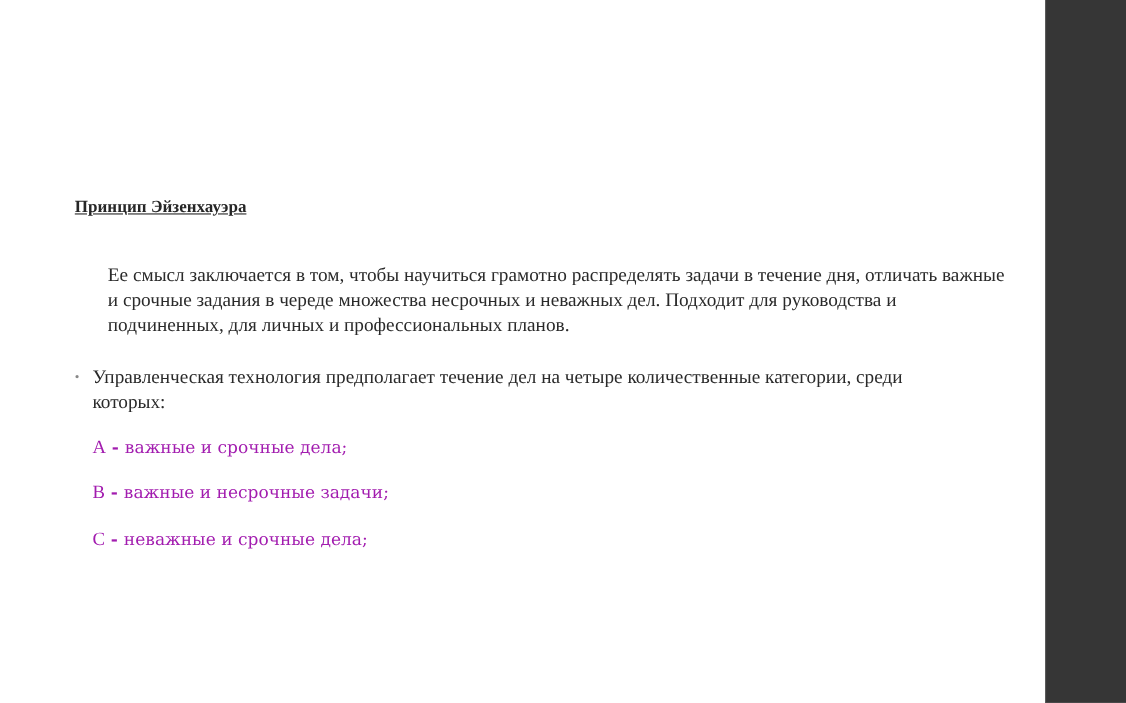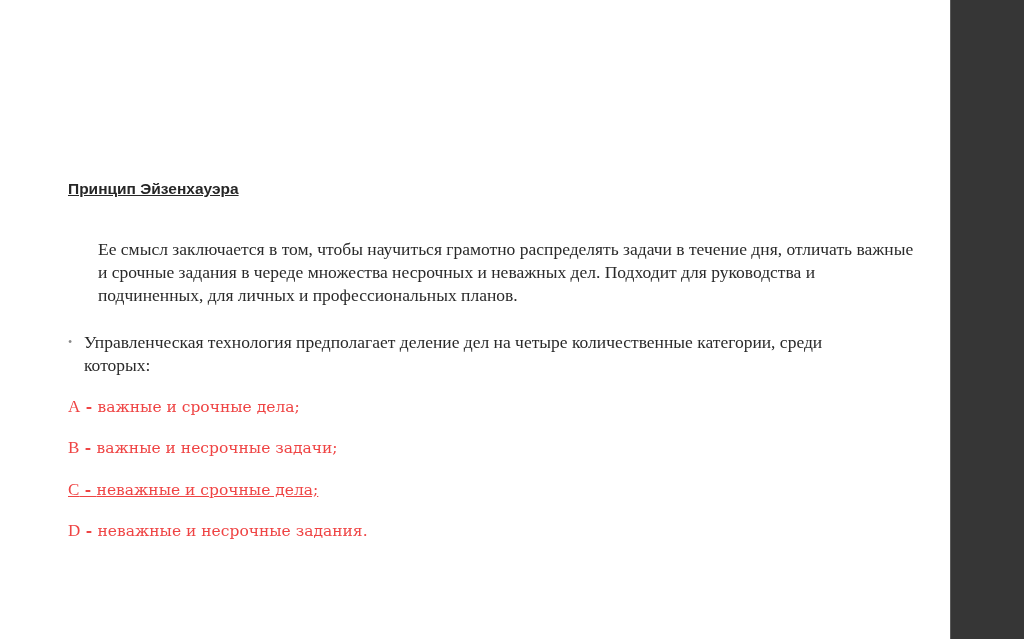--- a/index.html
+++ b/index.html
@@ -34,21 +34,21 @@
       font-family: "Liberation Serif", "DejaVu Serif", serif;
       font-size: 44px;
       color: #111111;
       white-space: nowrap;
       letter-spacing: 0.3px;
     }
     .subheading {
       position: absolute;
       left: 68px;
       top: 180px;
-      font-family: Liberation Sans, sans-serif;
+      font-family: Liberation Serif, serif;
       font-weight: bold;
       font-size: 15.5px;
       color: #262626;
       text-decoration: underline;
       white-space: nowrap;
     }
     .paragraph {
       position: absolute;
       left: 82px;
       top: 222px;
@@ -73,24 +73,24 @@
     .bullet-dot {
       width: 16px;
       flex: 0 0 16px;
       color: #888888;
       font-size: 12px;
       line-height: 23px;
     }
     .bullet-text { flex: 1; }
     .cat-item {
       position: absolute;
-      left: 68px;
+      left: 84px;
       font-family: "DejaVu Serif", serif;
       font-size: 15.5px;
-      color: #ef4444;
+      color: #a21caf;
       white-space: nowrap;
     }
     .cat-letter {
       font-family: "Liberation Serif", serif;
       font-size: 17px;
     }
     .cat-dash { font-weight: bold; }
   </style>
 </head>
 <body>
@@ -98,31 +98,28 @@
 <div class="slide">
   <div class="side-bar"></div>
 
 
   <div class="subheading">Принцип Эйзенхауэра</div>
 
   <p class="paragraph">Ее смысл заключается в том, чтобы научиться грамотно распределять задачи в течение дня, отличать важные и срочные задания в череде множества несрочных и неважных дел. Подходит для руководства и подчиненных, для личных и профессиональных планов.</p>
 
   <div class="bullet-row">
     <span class="bullet-dot">•</span>
-    <span class="bullet-text">Управленческая технология предполагает деление дел на четыре количественные категории, среди которых:</span>
+    <span class="bullet-text">Управленческая технология предполагает течение дел на четыре количественные категории, среди которых:</span>
   </div>
 
   <div class="cat-item" style="top:397px;">
     <span class="cat-letter">A</span><span class="cat-dash"> - </span><span>важные и срочные дела;</span>
   </div>
 
   <div class="cat-item" style="top:438px;">
     <span class="cat-letter">B</span><span class="cat-dash"> - </span><span>важные и несрочные задачи;</span>
   </div>
 
-  <div class="cat-item" style="top:480px;text-decoration:underline;">
+  <div class="cat-item" style="top:480px;">
     <span class="cat-letter">C</span><span class="cat-dash"> - </span><span>неважные и срочные дела;</span>
   </div>
 
-  <div class="cat-item" style="top:521px;">
-    <span class="cat-letter">D</span><span class="cat-dash"> - </span><span>неважные и несрочные задания.</span>
-  </div>
 </div>
 
 </body></html>

